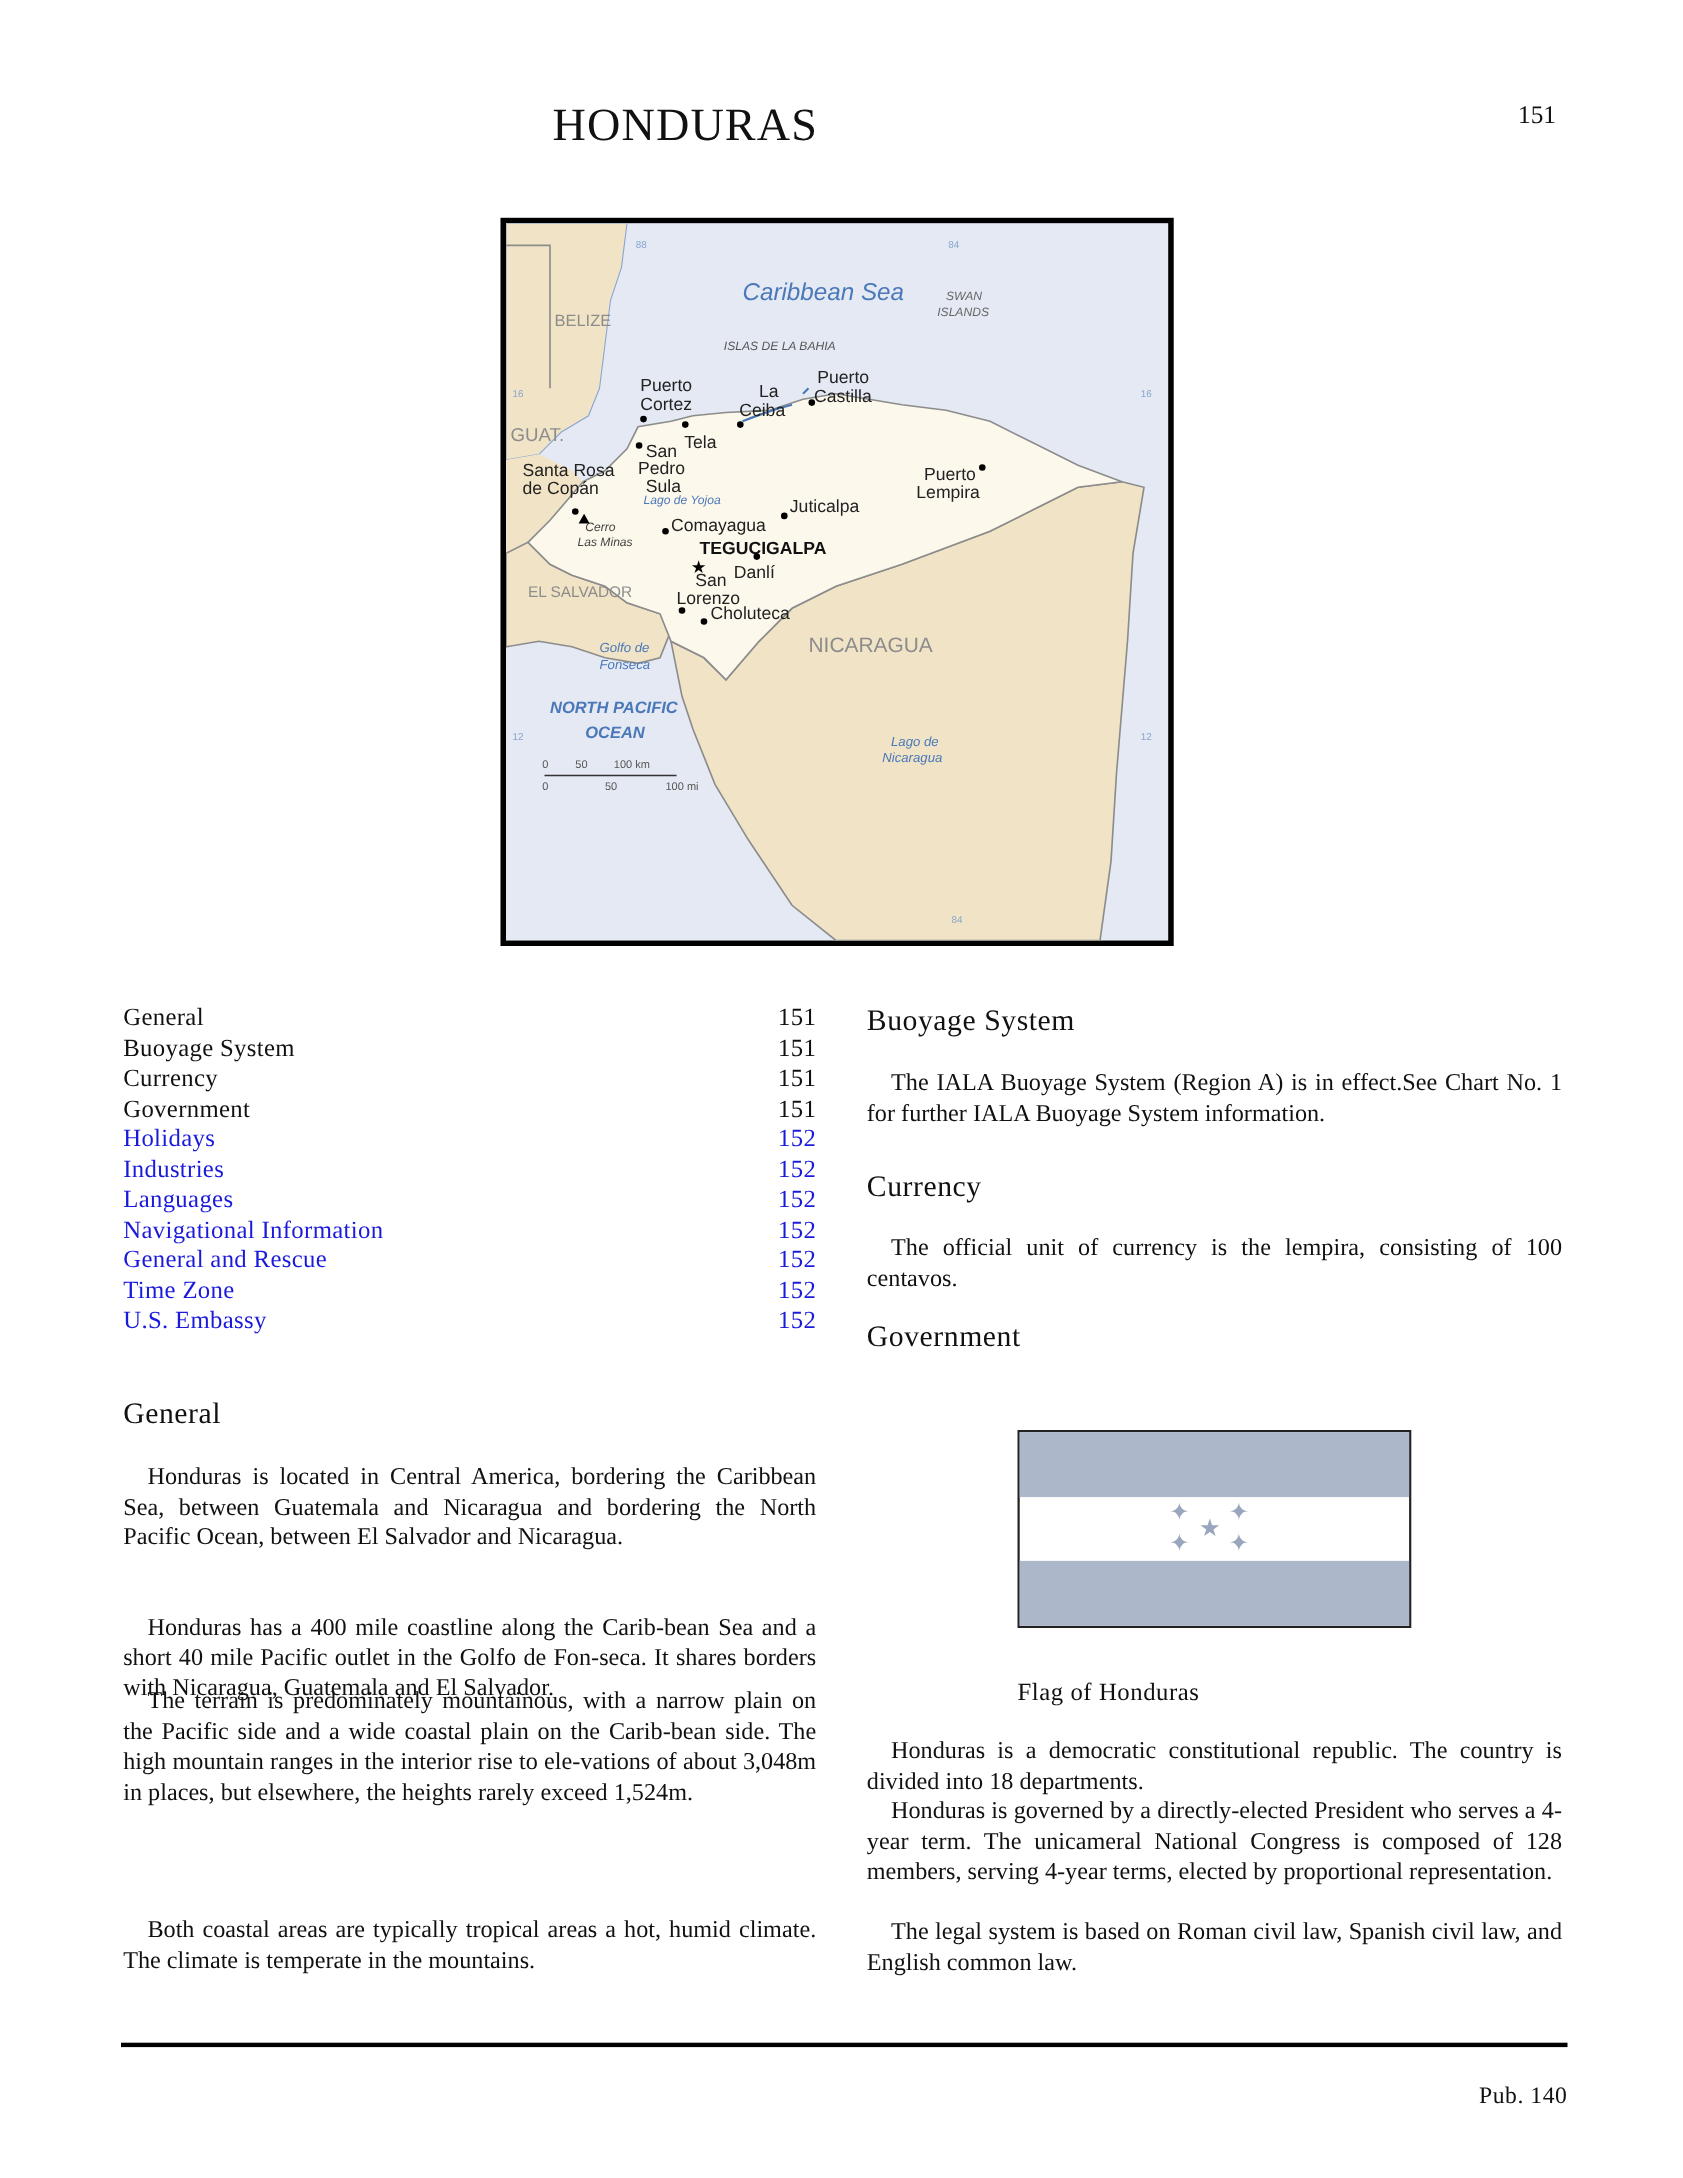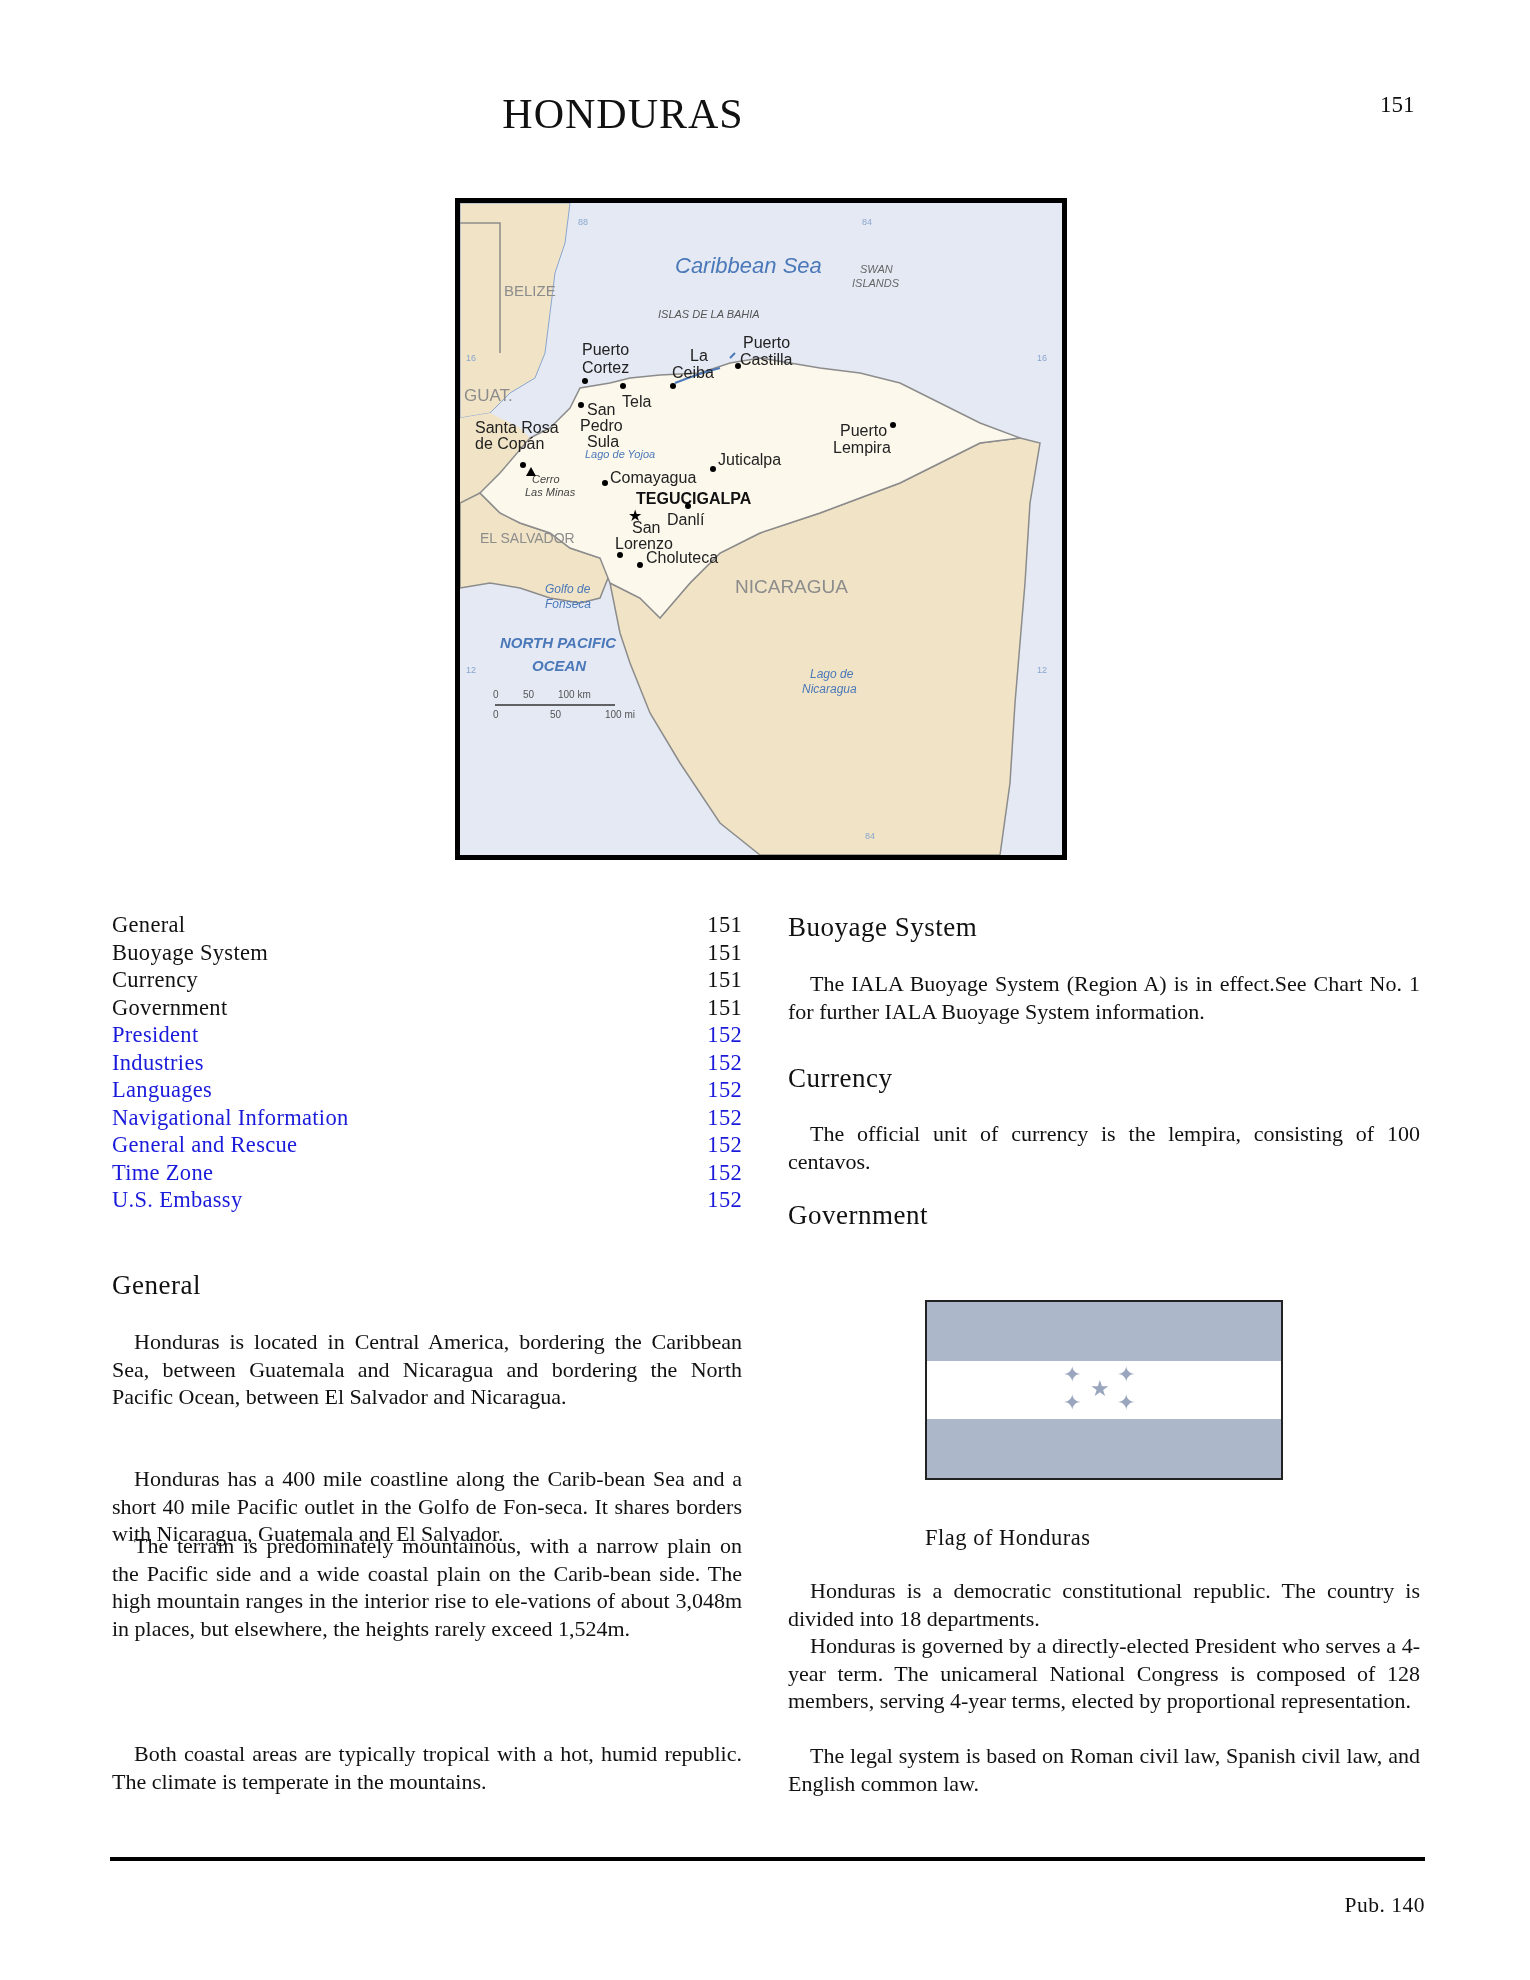--- a/index.html
+++ b/index.html
@@ -136,21 +136,21 @@
     </div>
   <div class="toc-row current">
       <span>Currency</span>
       <span>151</span>
     </div>
   <div class="toc-row current">
       <span>Government</span>
       <span>151</span>
     </div>
   <div class="toc-row link">
-      <span>President</span>
+      <span>Holidays</span>
       <span>152</span>
     </div>
   <div class="toc-row link">
       <span>Industries</span>
       <span>152</span>
     </div>
   <div class="toc-row link">
       <span>Languages</span>
       <span>152</span>
     </div>
@@ -169,21 +169,21 @@
   <div class="toc-row link">
       <span>U.S. Embassy</span>
       <span>152</span>
     </div>
 </div>
 
 <h2 class="section-heading left-col" style="top:1270px;">General</h2>
 <p class="para left-col" style="top:1328px;">Honduras is located in Central America, bordering the Caribbean Sea, between Guatemala and Nicaragua and bordering the North Pacific Ocean, between El Salvador and Nicaragua.</p>
 <p class="para left-col" style="top:1465px;">Honduras has a 400 mile coastline along the Carib-bean Sea and a short 40 mile Pacific outlet in the Golfo de Fon-seca. It shares borders with Nicaragua, Guatemala and El Salvador.</p>
 <p class="para left-col" style="top:1532px;">The terrain is predominately mountainous, with a narrow plain on the Pacific side and a wide coastal plain on the Carib-bean side. The high mountain ranges in the interior rise to ele-vations of about 3,048m in places, but elsewhere, the heights rarely exceed 1,524m.</p>
-<p class="para left-col" style="top:1740px;">Both coastal areas are typically tropical with a hot, humid republic. The climate is temperate in the mountains.</p>
+<p class="para left-col" style="top:1740px;">Both coastal areas are typically tropical areas a hot, humid climate. The climate is temperate in the mountains.</p>
 
 <h2 class="section-heading right-col" style="top:912px;">Buoyage System</h2>
 <p class="para right-col" style="top:970px;">The IALA Buoyage System (Region A) is in effect.See Chart No. 1 for further IALA Buoyage System information.</p>
 <h2 class="section-heading right-col" style="top:1063px;">Currency</h2>
 <p class="para right-col" style="top:1120px;">The official unit of currency is the lempira, consisting of 100 centavos.</p>
 <h2 class="section-heading right-col" style="top:1200px;">Government</h2>
 
 <div class="flag">
   <div class="stripe top"></div>
   <div class="stripe bottom"></div>

